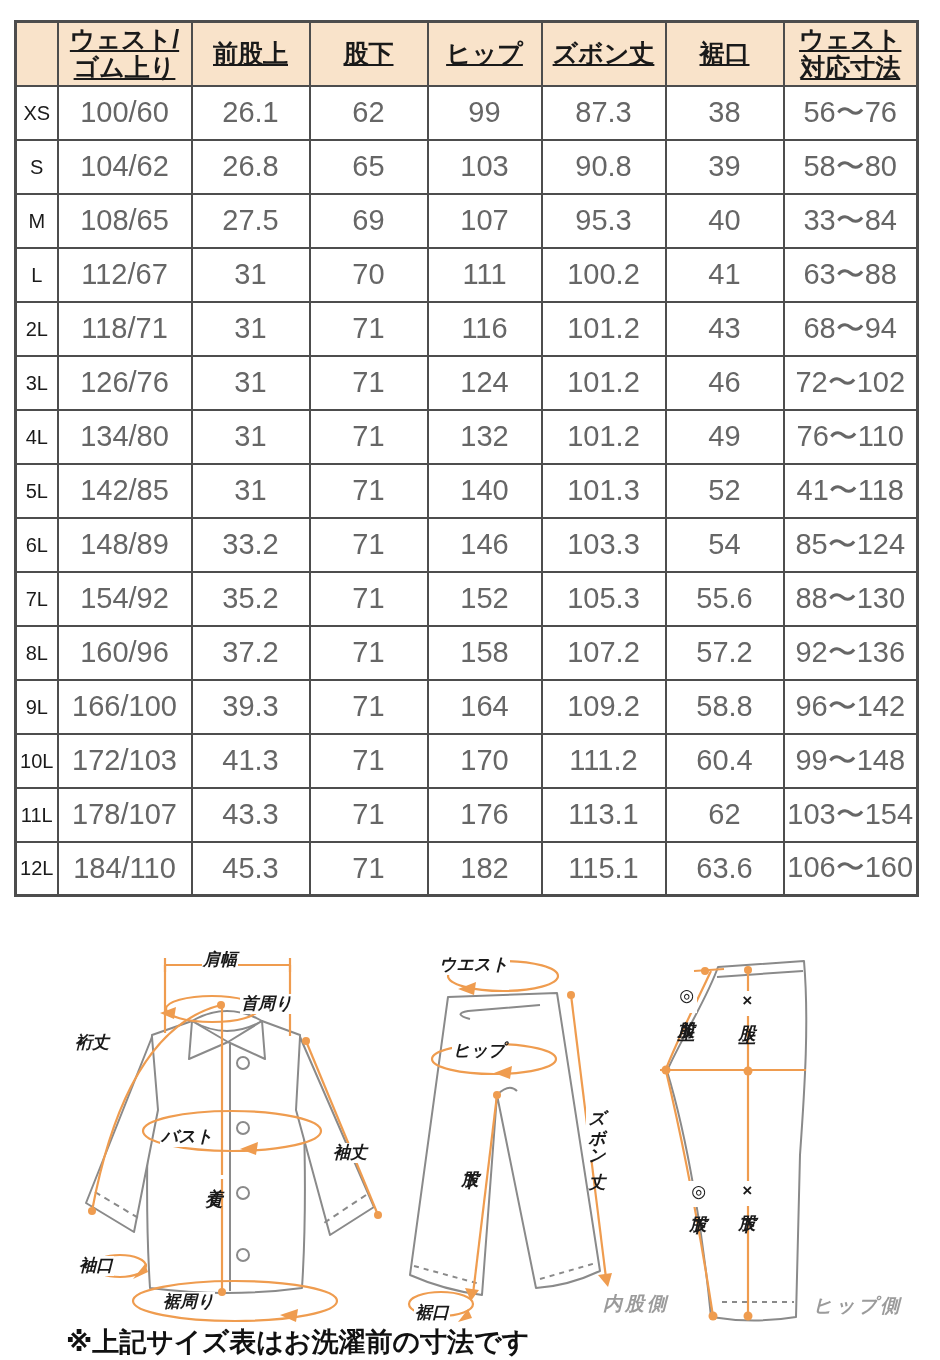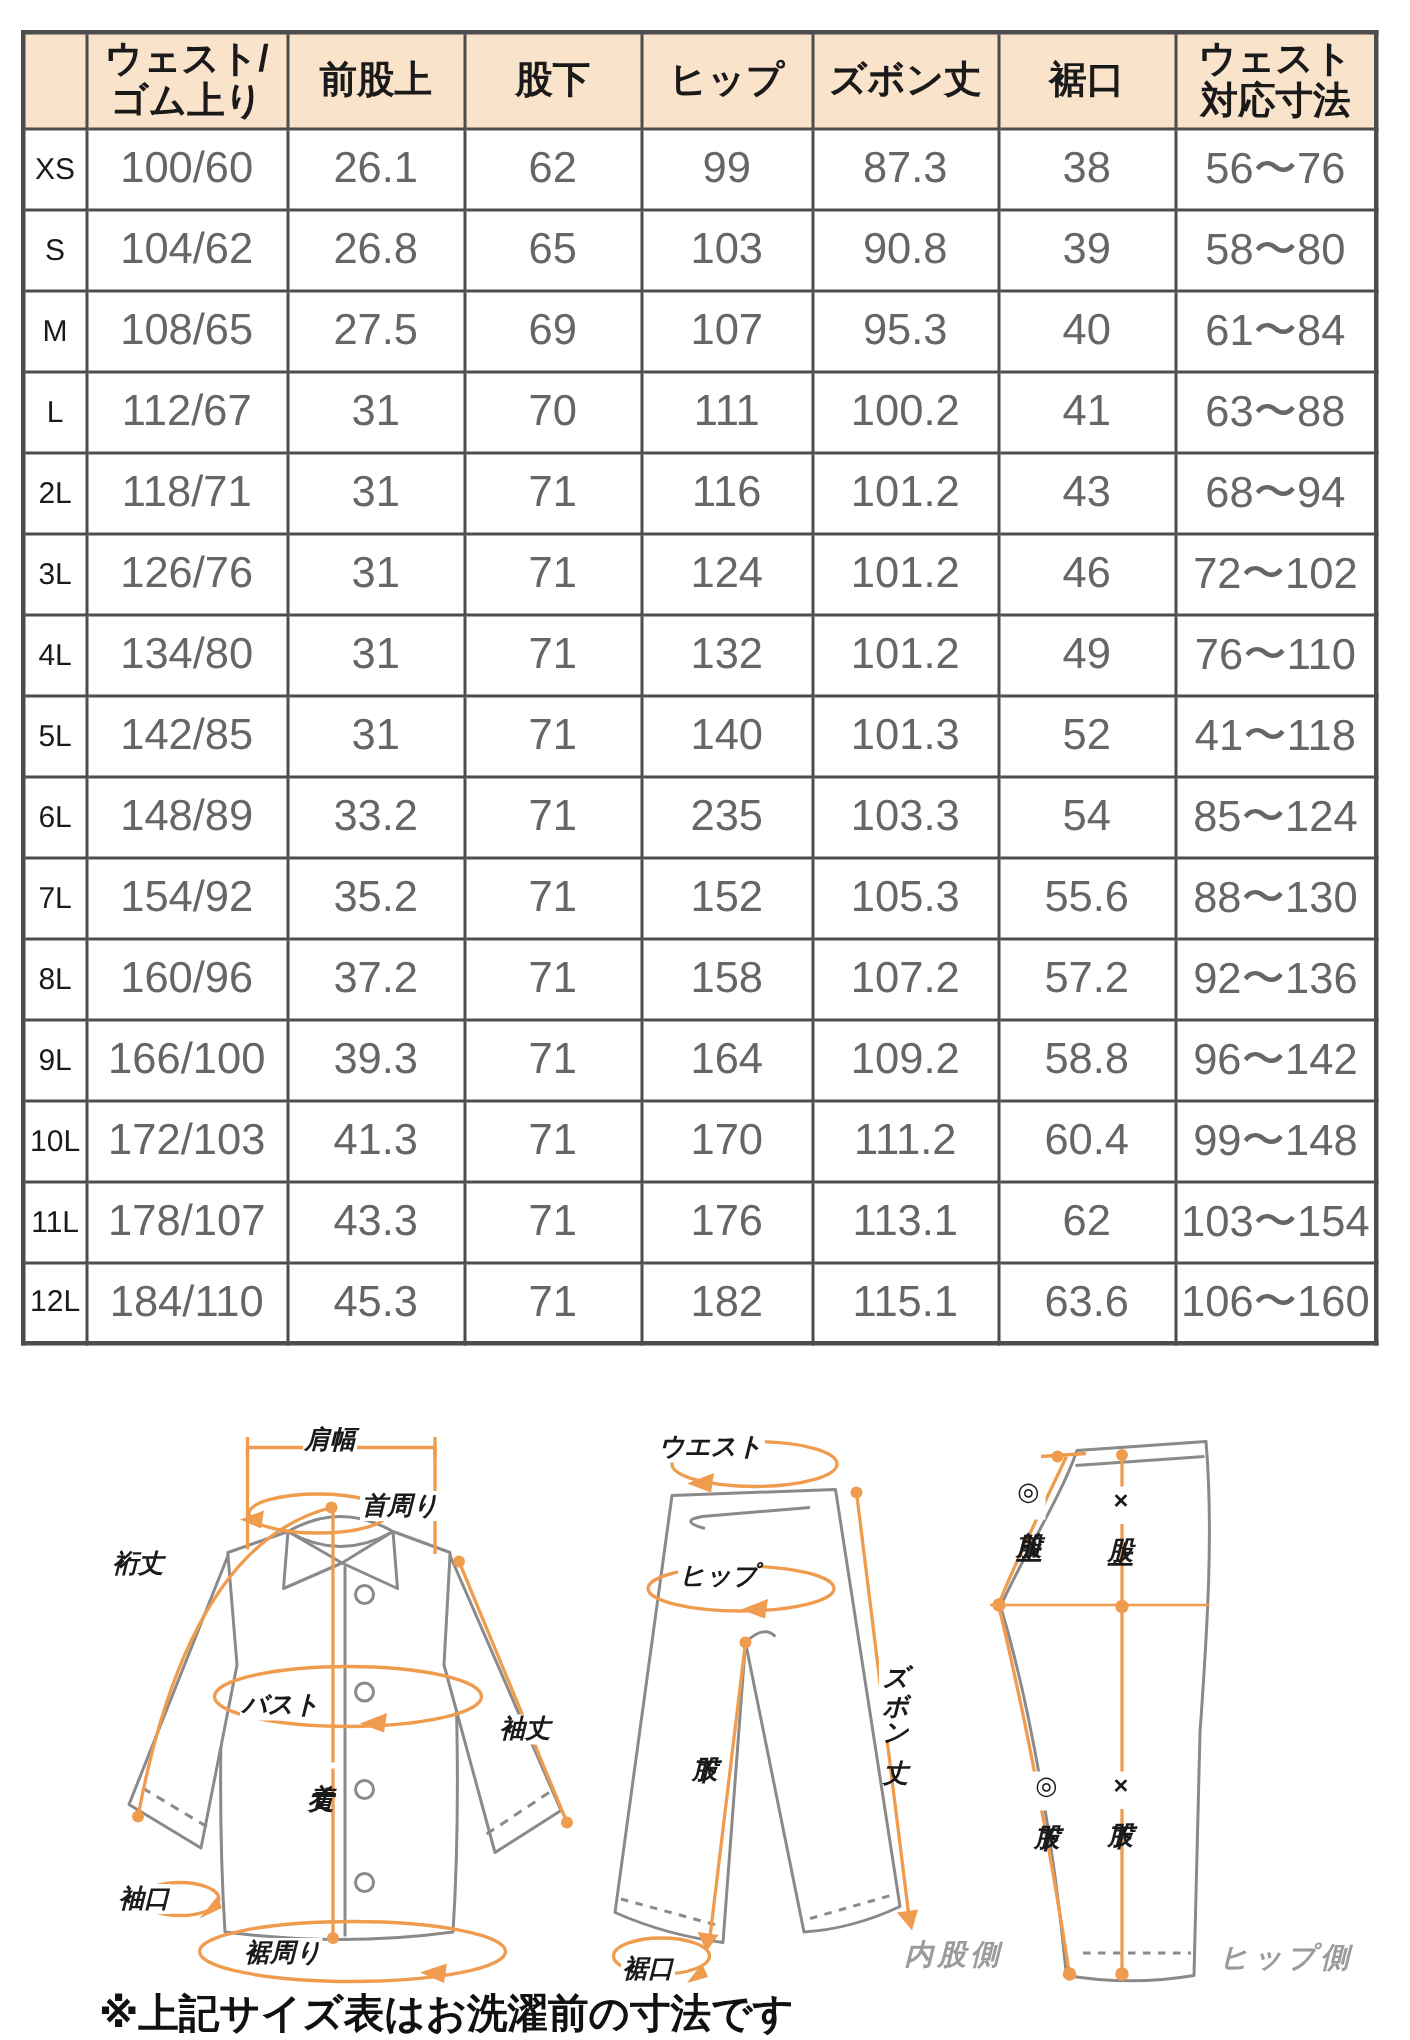--- a/index.html
+++ b/index.html
@@ -11,21 +11,21 @@
     font-family:"Liberation Sans","DejaVu Sans",sans-serif;}
   body{position:relative;overflow:hidden;}
 
   
   .size-table{position:absolute;left:14px;top:20px;border-collapse:collapse;
     border:3px solid var(--table-border,#4d4d4d);}
   .size-table th,.size-table td{border:2px solid var(--table-border,#4d4d4d);
     text-align:center;vertical-align:middle;}
   .size-table thead th{background:var(--header-bg,#f9e3ca);height:64px;
     font-size:25px;font-weight:bold;color:var(--label-text,#1a1a1a);
-    white-space:pre-line;line-height:1.1;}
+    white-space:pre-line;line-height:1.1;text-decoration:underline;}
   .size-table tbody th{width:42px;background:#fff;height:54px;}
   .size-table tbody th .sz{width:34px;margin:0 auto;font-size:20px;line-height:1.0;
     font-weight:normal;color:var(--label-text,#1a1a1a);word-break:break-all;}
   .size-table tbody td{height:54px;font-size:29px;color:var(--value-text,#666);
     background:#fff;}
   .c1{width:134px}.c2{width:118px}.c3{width:118px}.c4{width:114px}
   .c5{width:124px}.c6{width:118px}.c7{width:134px}
 
   
   .diagrams{position:absolute;left:0;top:945px;width:940px;height:392px;}
@@ -87,21 +87,21 @@
       <tr>
     <th>
           <div class="sz">M</div>
         </th>
     <td>108/65</td>
     <td>27.5</td>
     <td>69</td>
     <td>107</td>
     <td>95.3</td>
     <td>40</td>
-    <td>61〜84</td>
+    <td>33〜84</td>
   </tr>
       <tr>
     <th>
           <div class="sz">L</div>
         </th>
     <td>112/67</td>
     <td>31</td>
     <td>70</td>
     <td>111</td>
     <td>100.2</td>
@@ -156,21 +156,21 @@
     <td>52</td>
     <td>41〜118</td>
   </tr>
       <tr>
     <th>
           <div class="sz">6L</div>
         </th>
     <td>148/89</td>
     <td>33.2</td>
     <td>71</td>
-    <td>235</td>
+    <td>146</td>
     <td>103.3</td>
     <td>54</td>
     <td>85〜124</td>
   </tr>
       <tr>
     <th>
           <div class="sz">7L</div>
         </th>
     <td>154/92</td>
     <td>35.2</td>

